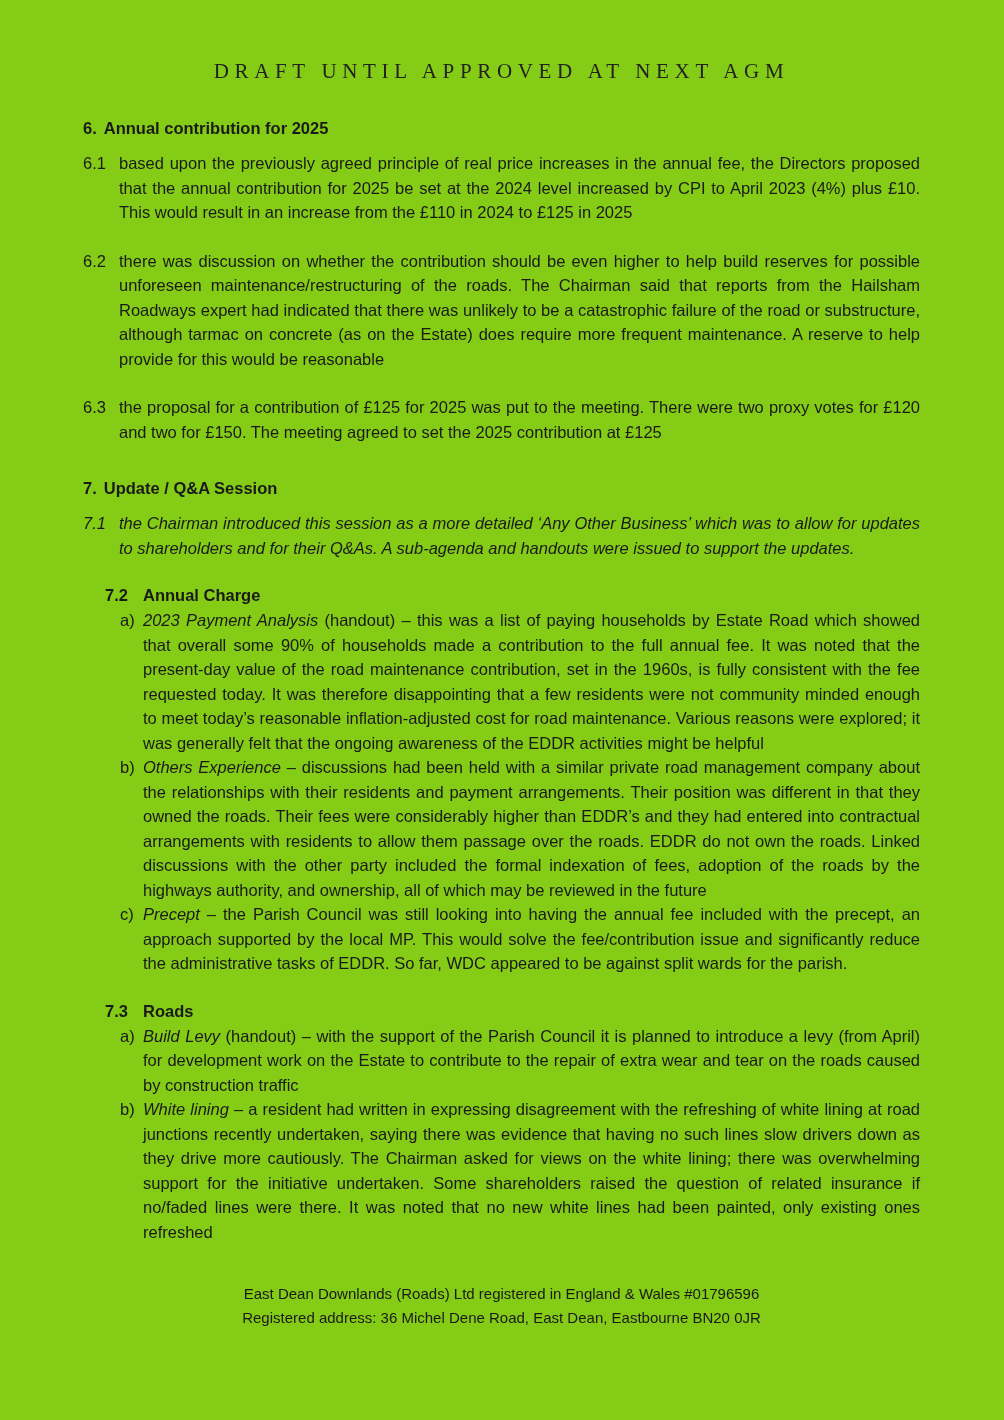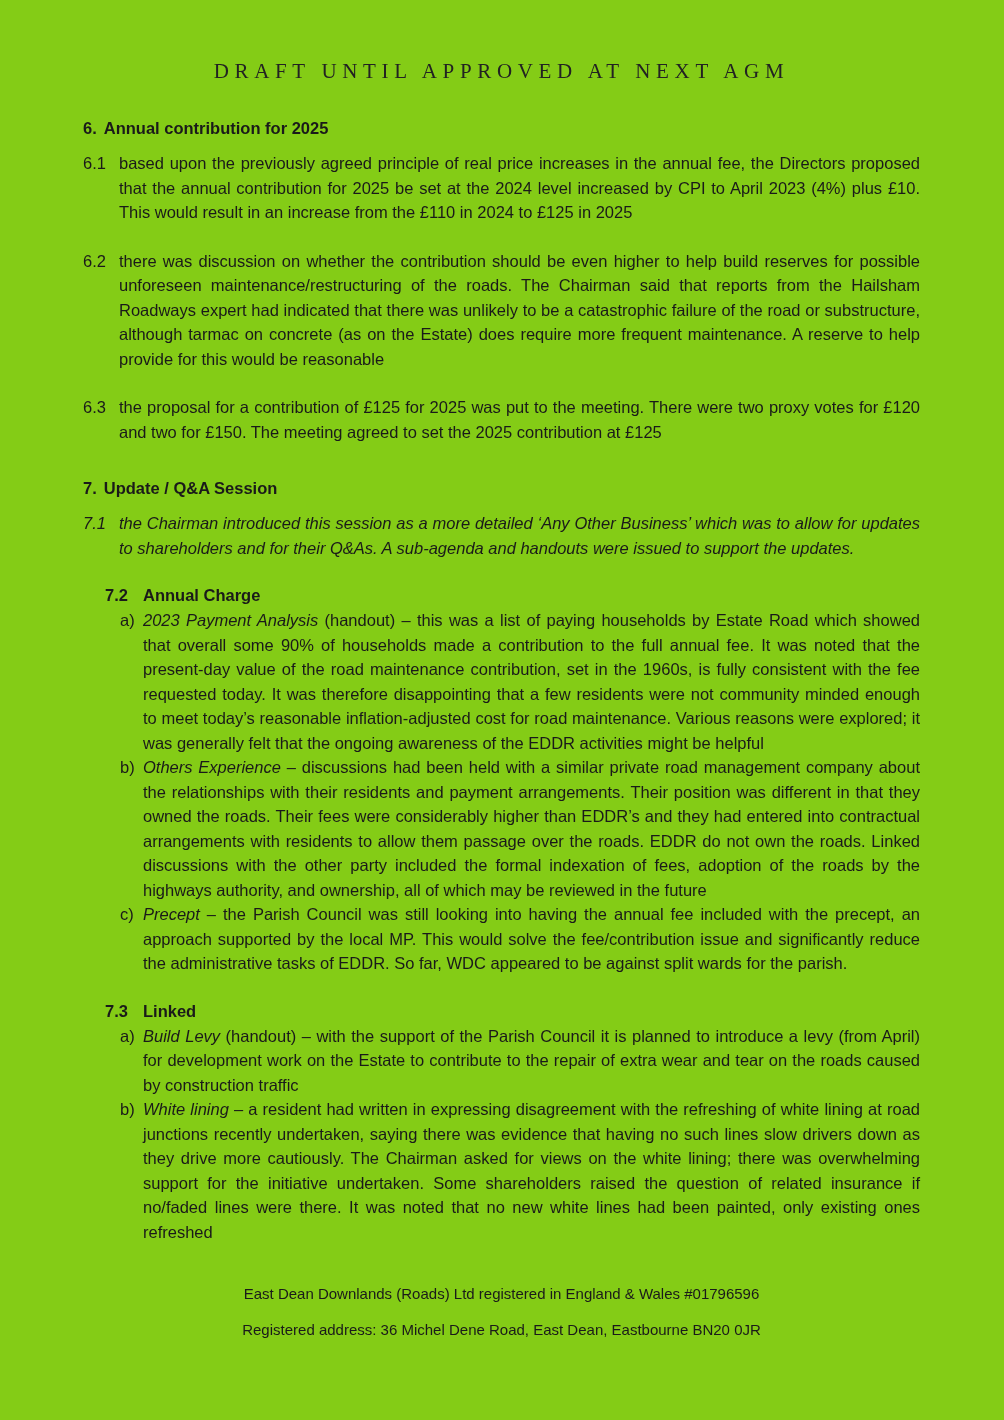--- a/index.html
+++ b/index.html
@@ -61,21 +61,21 @@
   .sub-block { margin-bottom: 4px; }
   .it { font-style: italic; }
   .gap-after-71 { margin-bottom: 0; font-style: italic; }
   .footer {
     margin-top: 40px;
     text-align: center;
     font-size: 15px;
     line-height: 19.5px;
     color: #1a1a1a;
   }
-  .footer div { margin: 16px; }
+  .footer div { margin: 4px; }
 </style>
 </head>
 <body>
 
 <div class="page">
 
   <div class="doc-header">DRAFT UNTIL APPROVED AT NEXT AGM</div>
 
   <div class="sec-heading">
     <span class="sec-num">6.</span>
@@ -122,21 +122,21 @@
       <p class="body"><span class="it">Others Experience</span><span> – discussions had been held with a similar private road management company about the relationships with their residents and payment arrangements. Their position was different in that they owned the roads. Their fees were considerably higher than EDDR’s and they had entered into contractual arrangements with residents to allow them passage over the roads. EDDR do not own the roads. Linked discussions with the other party included the formal indexation of fees, adoption of the roads by the highways authority, and ownership, all of which may be reviewed in the future</span></p>
     </div>
     <div class="item lettered">
       <span class="marker">c)</span>
       <p class="body"><span class="it">Precept</span><span> – the Parish Council was still looking into having the annual fee included with the precept, an approach supported by the local MP. This would solve the fee/contribution issue and significantly reduce the administrative tasks of EDDR. So far, WDC appeared to be against split wards for the parish.</span></p>
     </div>
   </div>
 
   <div class="sub-heading">
     <span class="sub-num">7.3</span>
-    <span>Linked</span>
+    <span>Roads</span>
   </div>
 
   <div class="sub-block">
     <div class="item lettered">
       <span class="marker">a)</span>
       <p class="body"><span class="it">Build Levy</span><span> (handout) – with the support of the Parish Council it is planned to introduce a levy (from April) for development work on the Estate to contribute to the repair of extra wear and tear on the roads caused by construction traffic</span></p>
     </div>
     <div class="item lettered">
       <span class="marker">b)</span>
       <p class="body"><span class="it">White lining</span><span> – a resident had written in expressing disagreement with the refreshing of white lining at road junctions recently undertaken, saying there was evidence that having no such lines slow drivers down as they drive more cautiously. The Chairman asked for views on the white lining; there was overwhelming support for the initiative undertaken. Some shareholders raised the question of related insurance if no/faded lines were there. It was noted that no new white lines had been painted, only existing ones refreshed</span></p>

